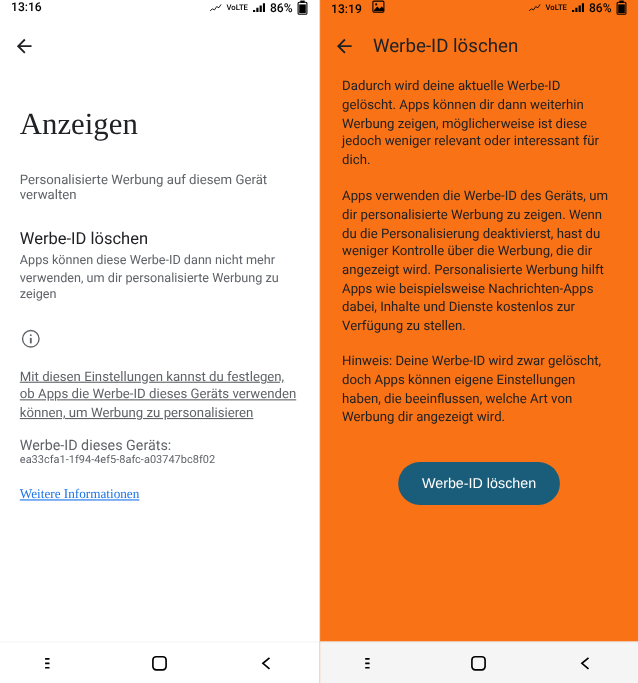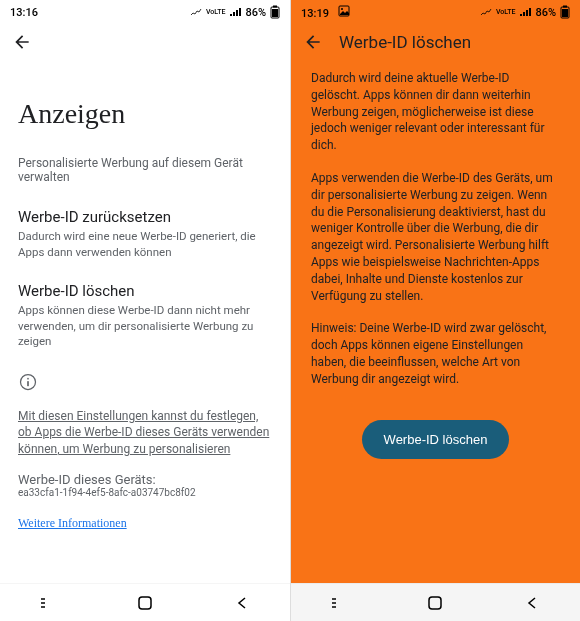--- a/index.html
+++ b/index.html
@@ -19,21 +19,21 @@
     flex-direction: column;
     background: #fff;
   }
   .phone.right {
     background: #f97316;
     border-left: 1px solid #ddd;
   }
   .statusbar {
     height: 24px;
     display: flex;
-    align-items: center;
+    align-items: flex-start;
     justify-content: space-between;
     padding: 0 10px;
     font-size: 11px;
     font-weight: 500;
     color: #000;
   }
   .statusbar .sb-right {
     display: flex;
     align-items: center;
     gap: 4px;
@@ -187,24 +187,20 @@
       <svg width="20" height="20" viewBox="0 0 24 24">
           <path d="M20 11H7.83l5.59-5.59L12 4l-8 8 8 8 1.41-1.41L7.83 13H20z" fill="currentColor"></path>
         </svg>
     </span>
   </div>
 
   <div class="content-left">
     <h1 class="page-title">Anzeigen</h1>
     <div class="subhead">Personalisierte Werbung auf diesem Gerät verwalten</div>
 
-    <div class="item">
-      <div class="item-title">Werbe-ID zurücksetzen</div>
-      <div class="item-desc">Dadurch wird eine neue Werbe-ID generiert, die Apps dann verwenden können</div>
-    </div>
 
     <div class="item">
       <div class="item-title">Werbe-ID löschen</div>
       <div class="item-desc">Apps können diese Werbe-ID dann nicht mehr verwenden, um dir personalisierte Werbung zu zeigen</div>
     </div>
 
     <div class="info-icon">
       <svg width="20" height="20" viewBox="0 0 24 24">
           <circle cx="12" cy="12" r="9" fill="none" stroke="currentColor" stroke-width="1.5"></circle>
           <circle cx="12" cy="8" r="1" fill="currentColor"></circle>

